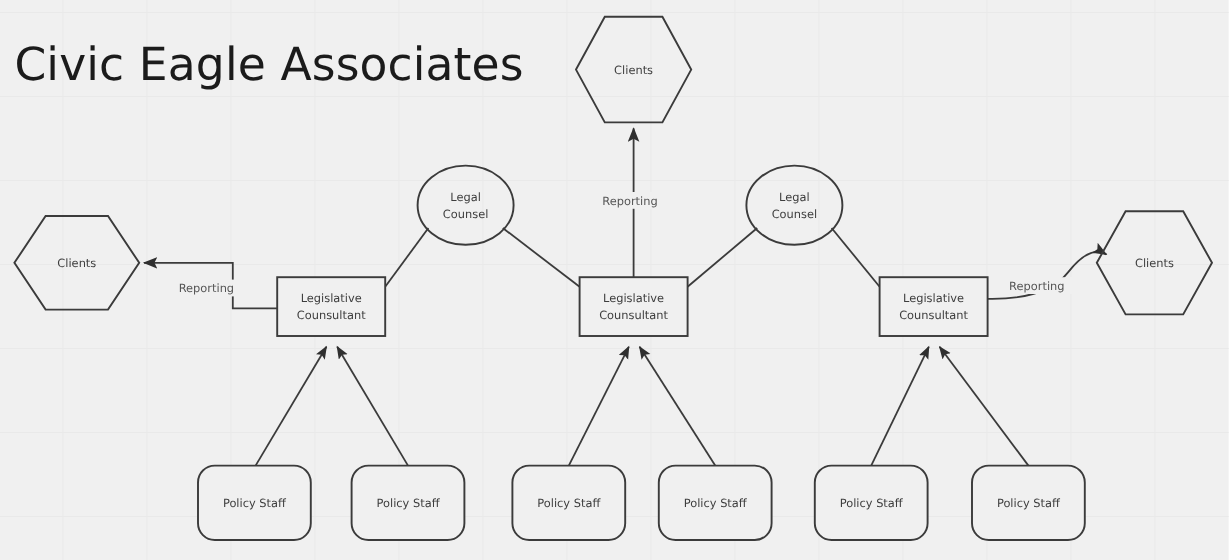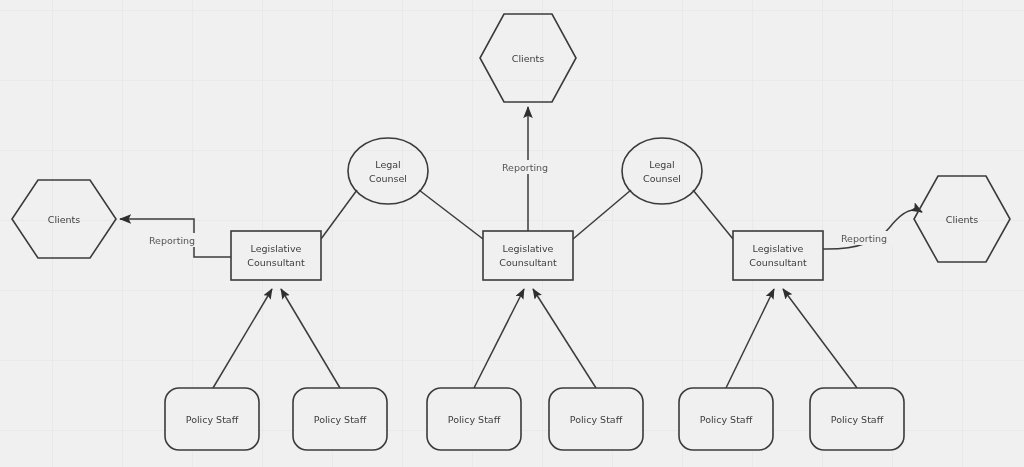--- a/index.html
+++ b/index.html
@@ -71,20 +71,21 @@
     fill: #555555;
     text-anchor: middle;
     dominant-baseline: middle;
   }
 </style>
 </head>
 <body>
 
 <div id="canvas">
 
+  <div class="title-text">Civic Eagle Associates</div>
 
   <svg id="diagram-svg" viewBox="0 0 1024 467">
     <defs>
       <marker id="arrowhead" markerWidth="9" markerHeight="9" refX="7.4" refY="3.2" orient="auto" markerUnits="strokeWidth">
         <path d="M0,0 L8,3.2 L0,6.4 L1.6,3.2 Z" fill="#2f2f2f"></path>
       </marker>
       <marker id="arrowheadsm" markerWidth="8" markerHeight="8" refX="6.6" refY="2.9" orient="auto" markerUnits="strokeWidth">
         <path d="M0,0 L7.2,2.9 L0,5.8 L1.4,2.9 Z" fill="#2f2f2f"></path>
       </marker>
 

